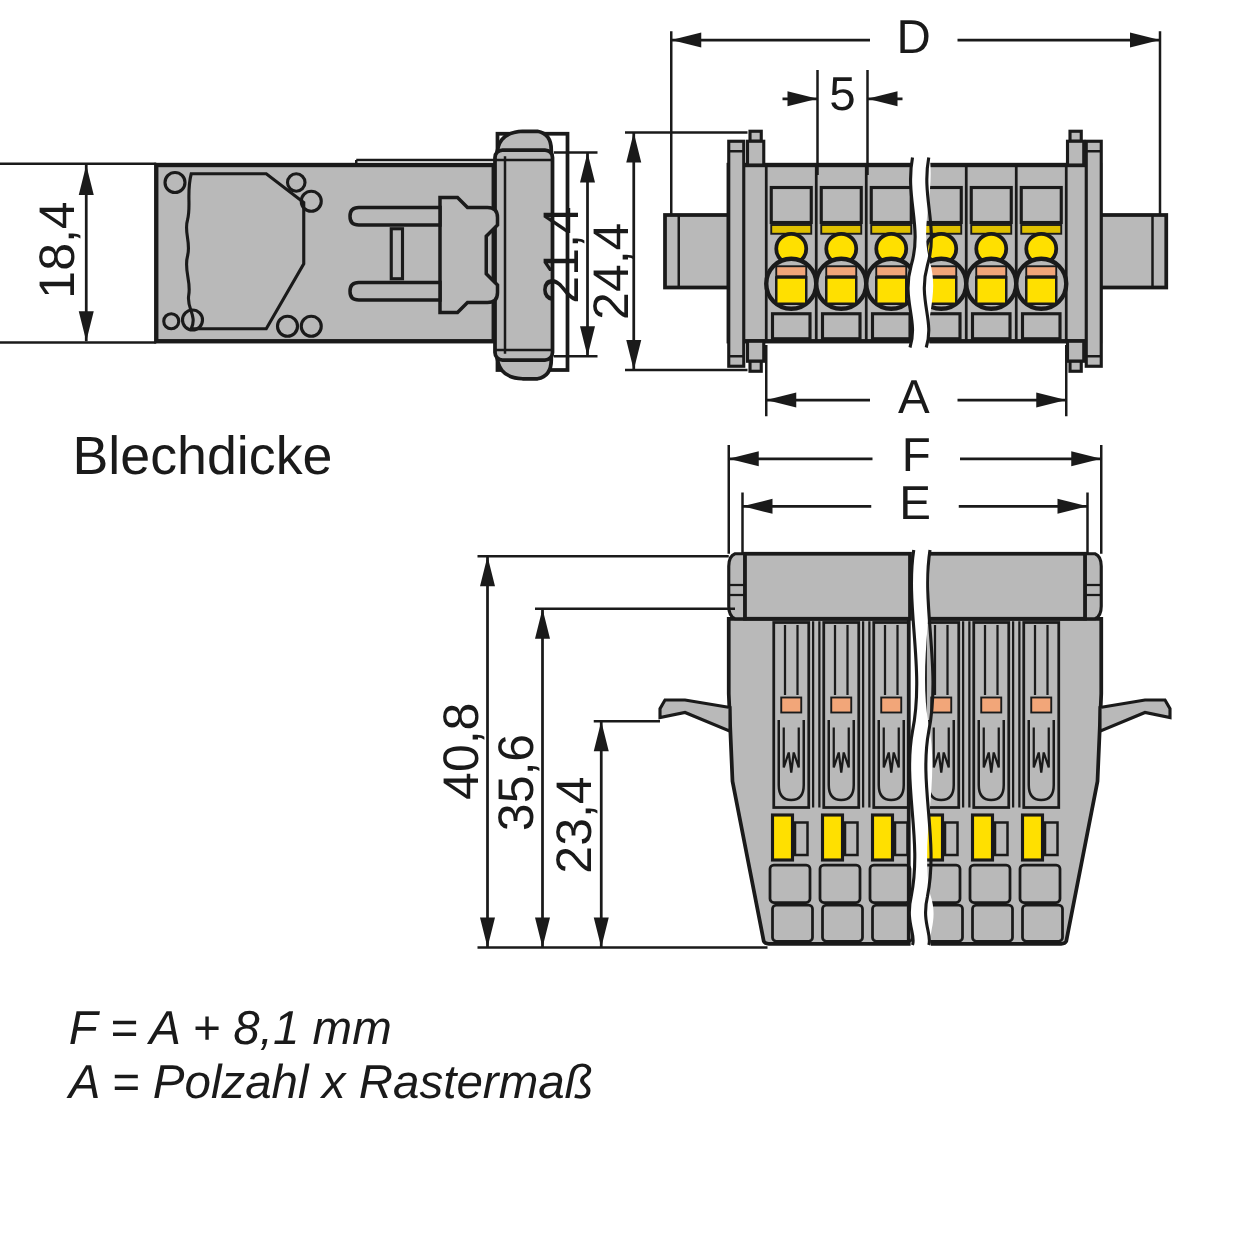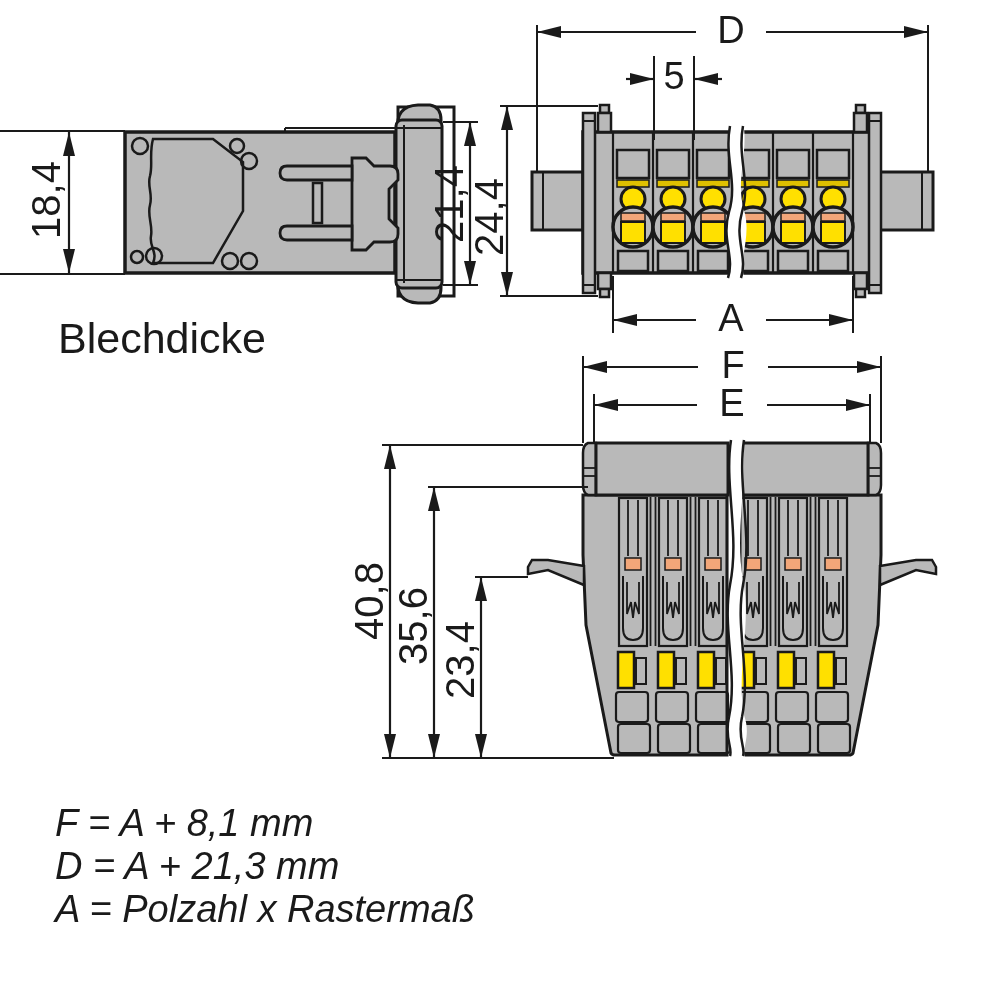--- a/index.html
+++ b/index.html
@@ -222,21 +222,20 @@
 <div class="dimh" style="left:659px;top:54px;width:30px;">5</div>
 <div class="dimh" style="left:696px;top:296px;width:70px;background:#fff;">A</div>
 
 <div class="dimh" style="left:698px;top:343px;width:70px;background:#fff;">F</div>
 <div class="dimh" style="left:697px;top:381px;width:70px;background:#fff;">E</div>
 
 <div class="dimv" style="left:314px;top:580px;">40,8</div>
 <div class="dimv" style="left:358px;top:605px;">35,6</div>
 <div class="dimv" style="left:405px;top:639px;">23,4</div>
 
-<div class="note" style="left:58px;top:314px;">Blechdicke</div>
+<div class="note" style="left:58px;top:341px;">Blechdicke</div>
 
 <div class="formulas">
   <div>F = A + 8,1 mm</div>
-  <div>D = A + 21,3 mm</div>
   <div>A = Polzahl x Rastermaß</div>
 </div>
 
 </div>
 
 </body></html>

